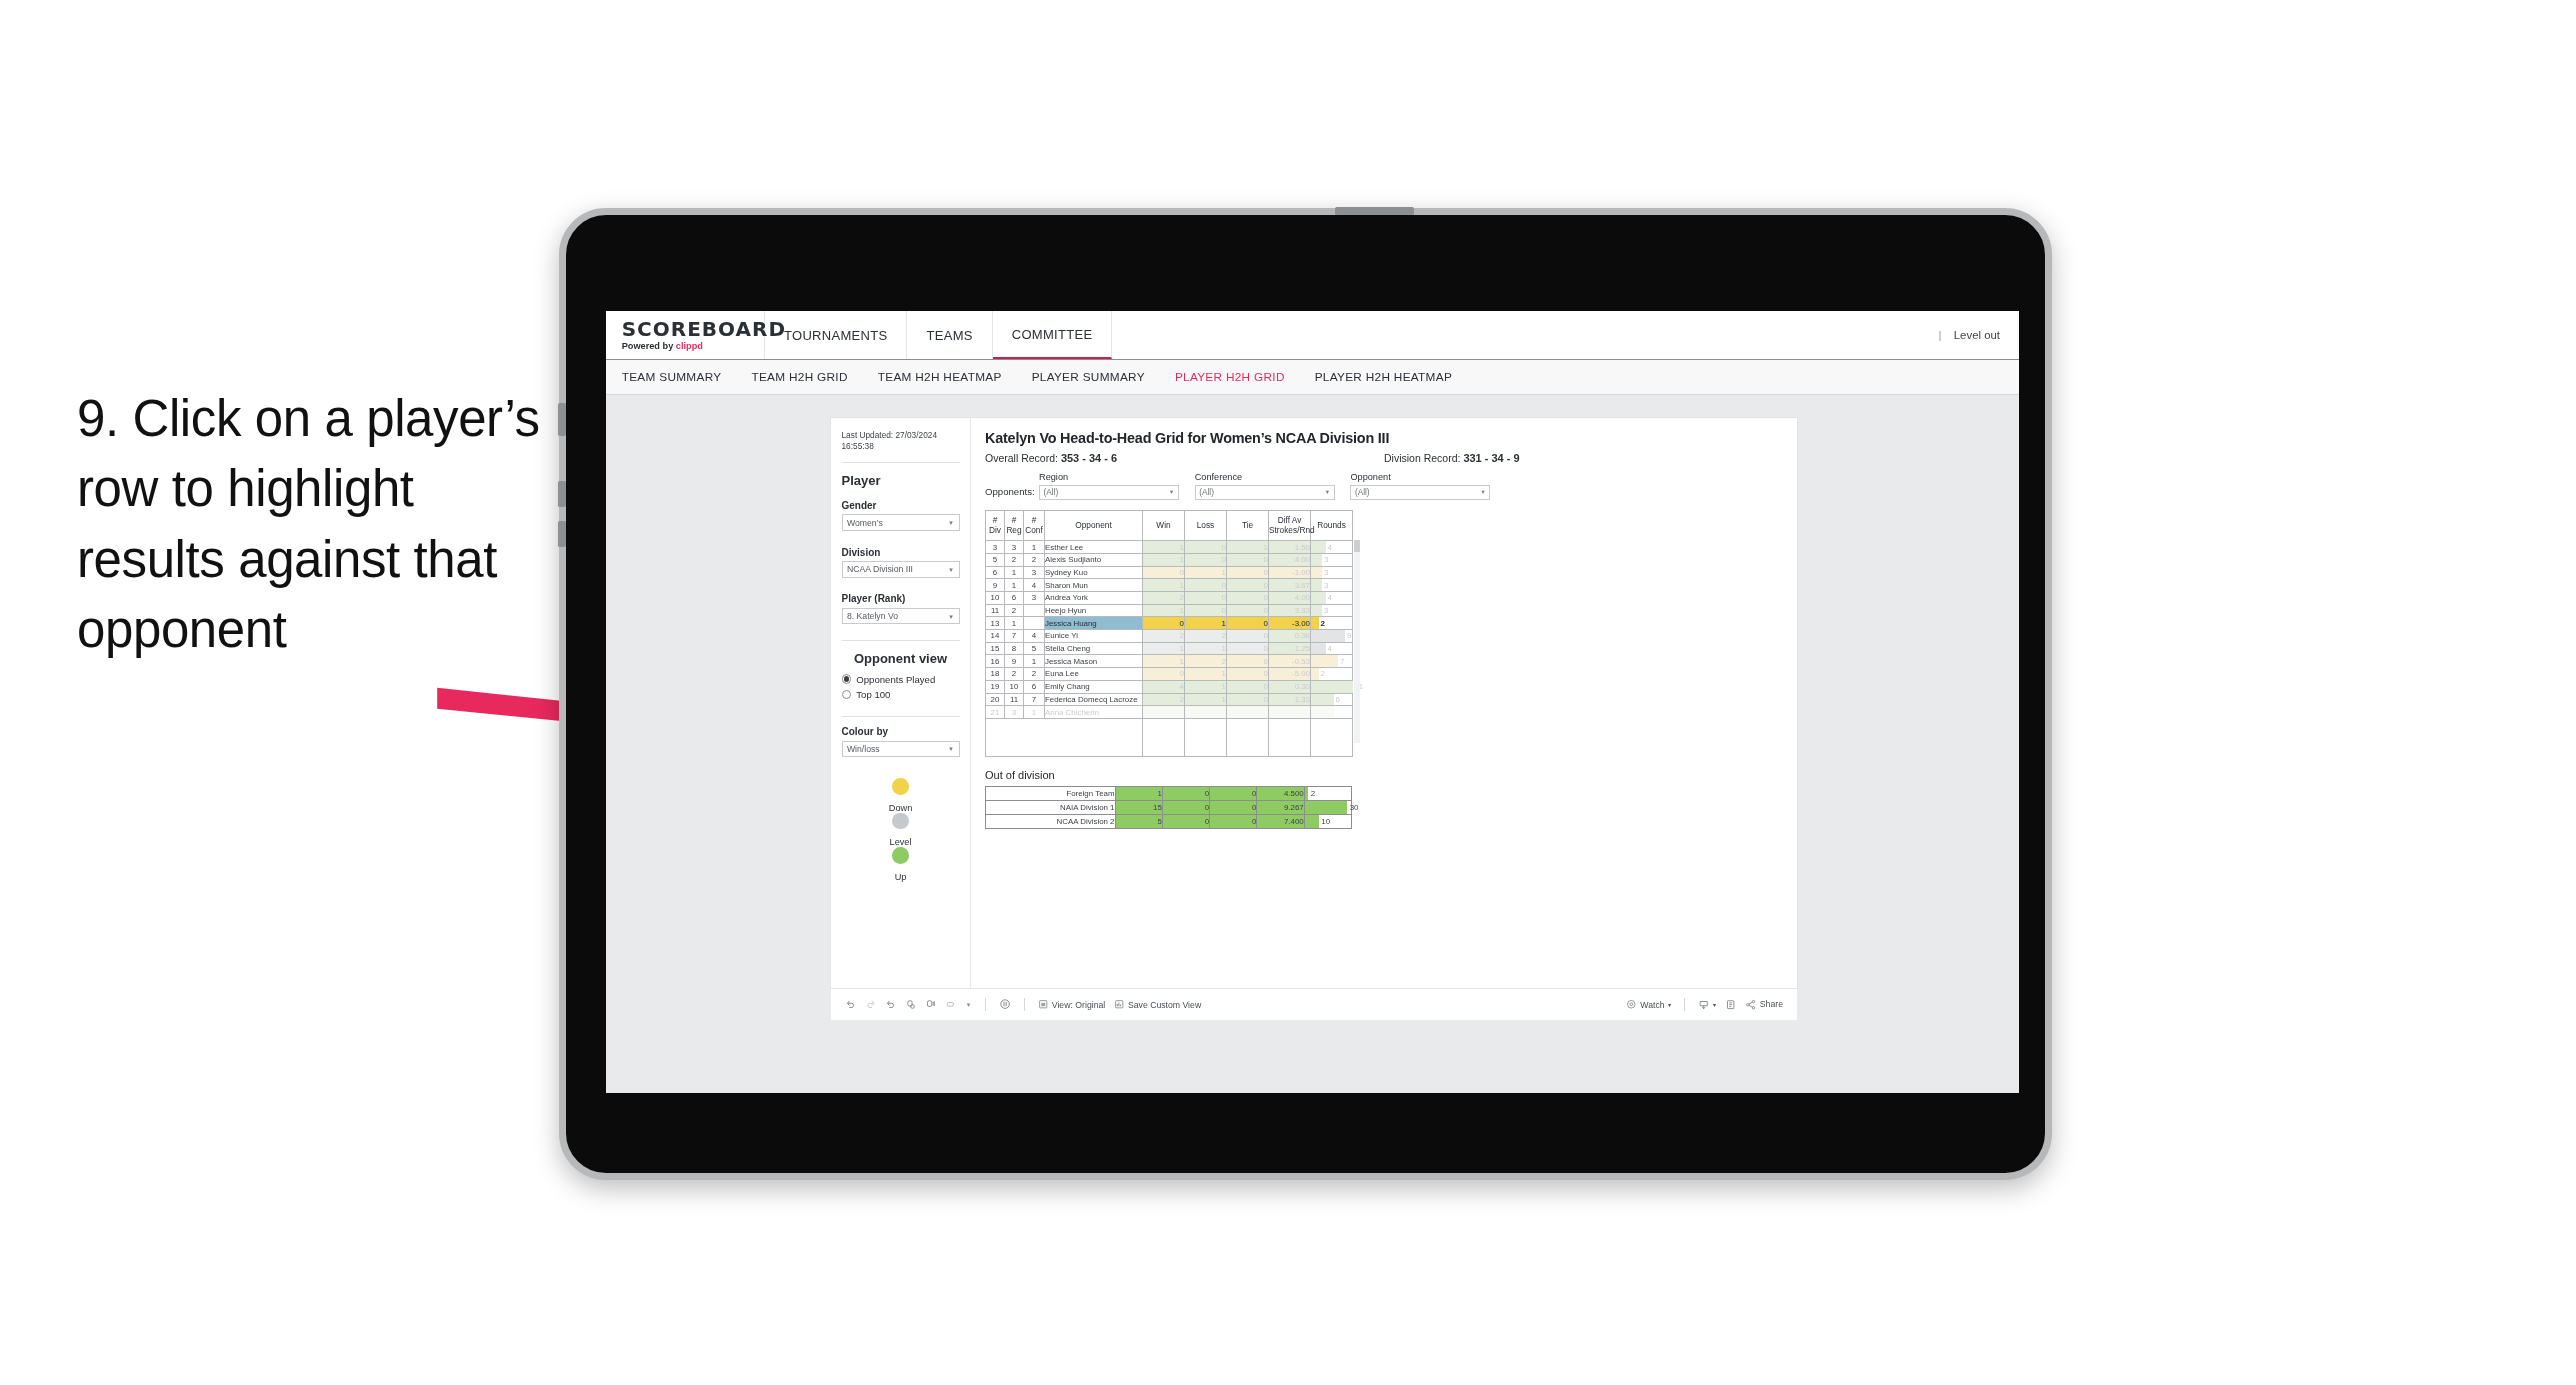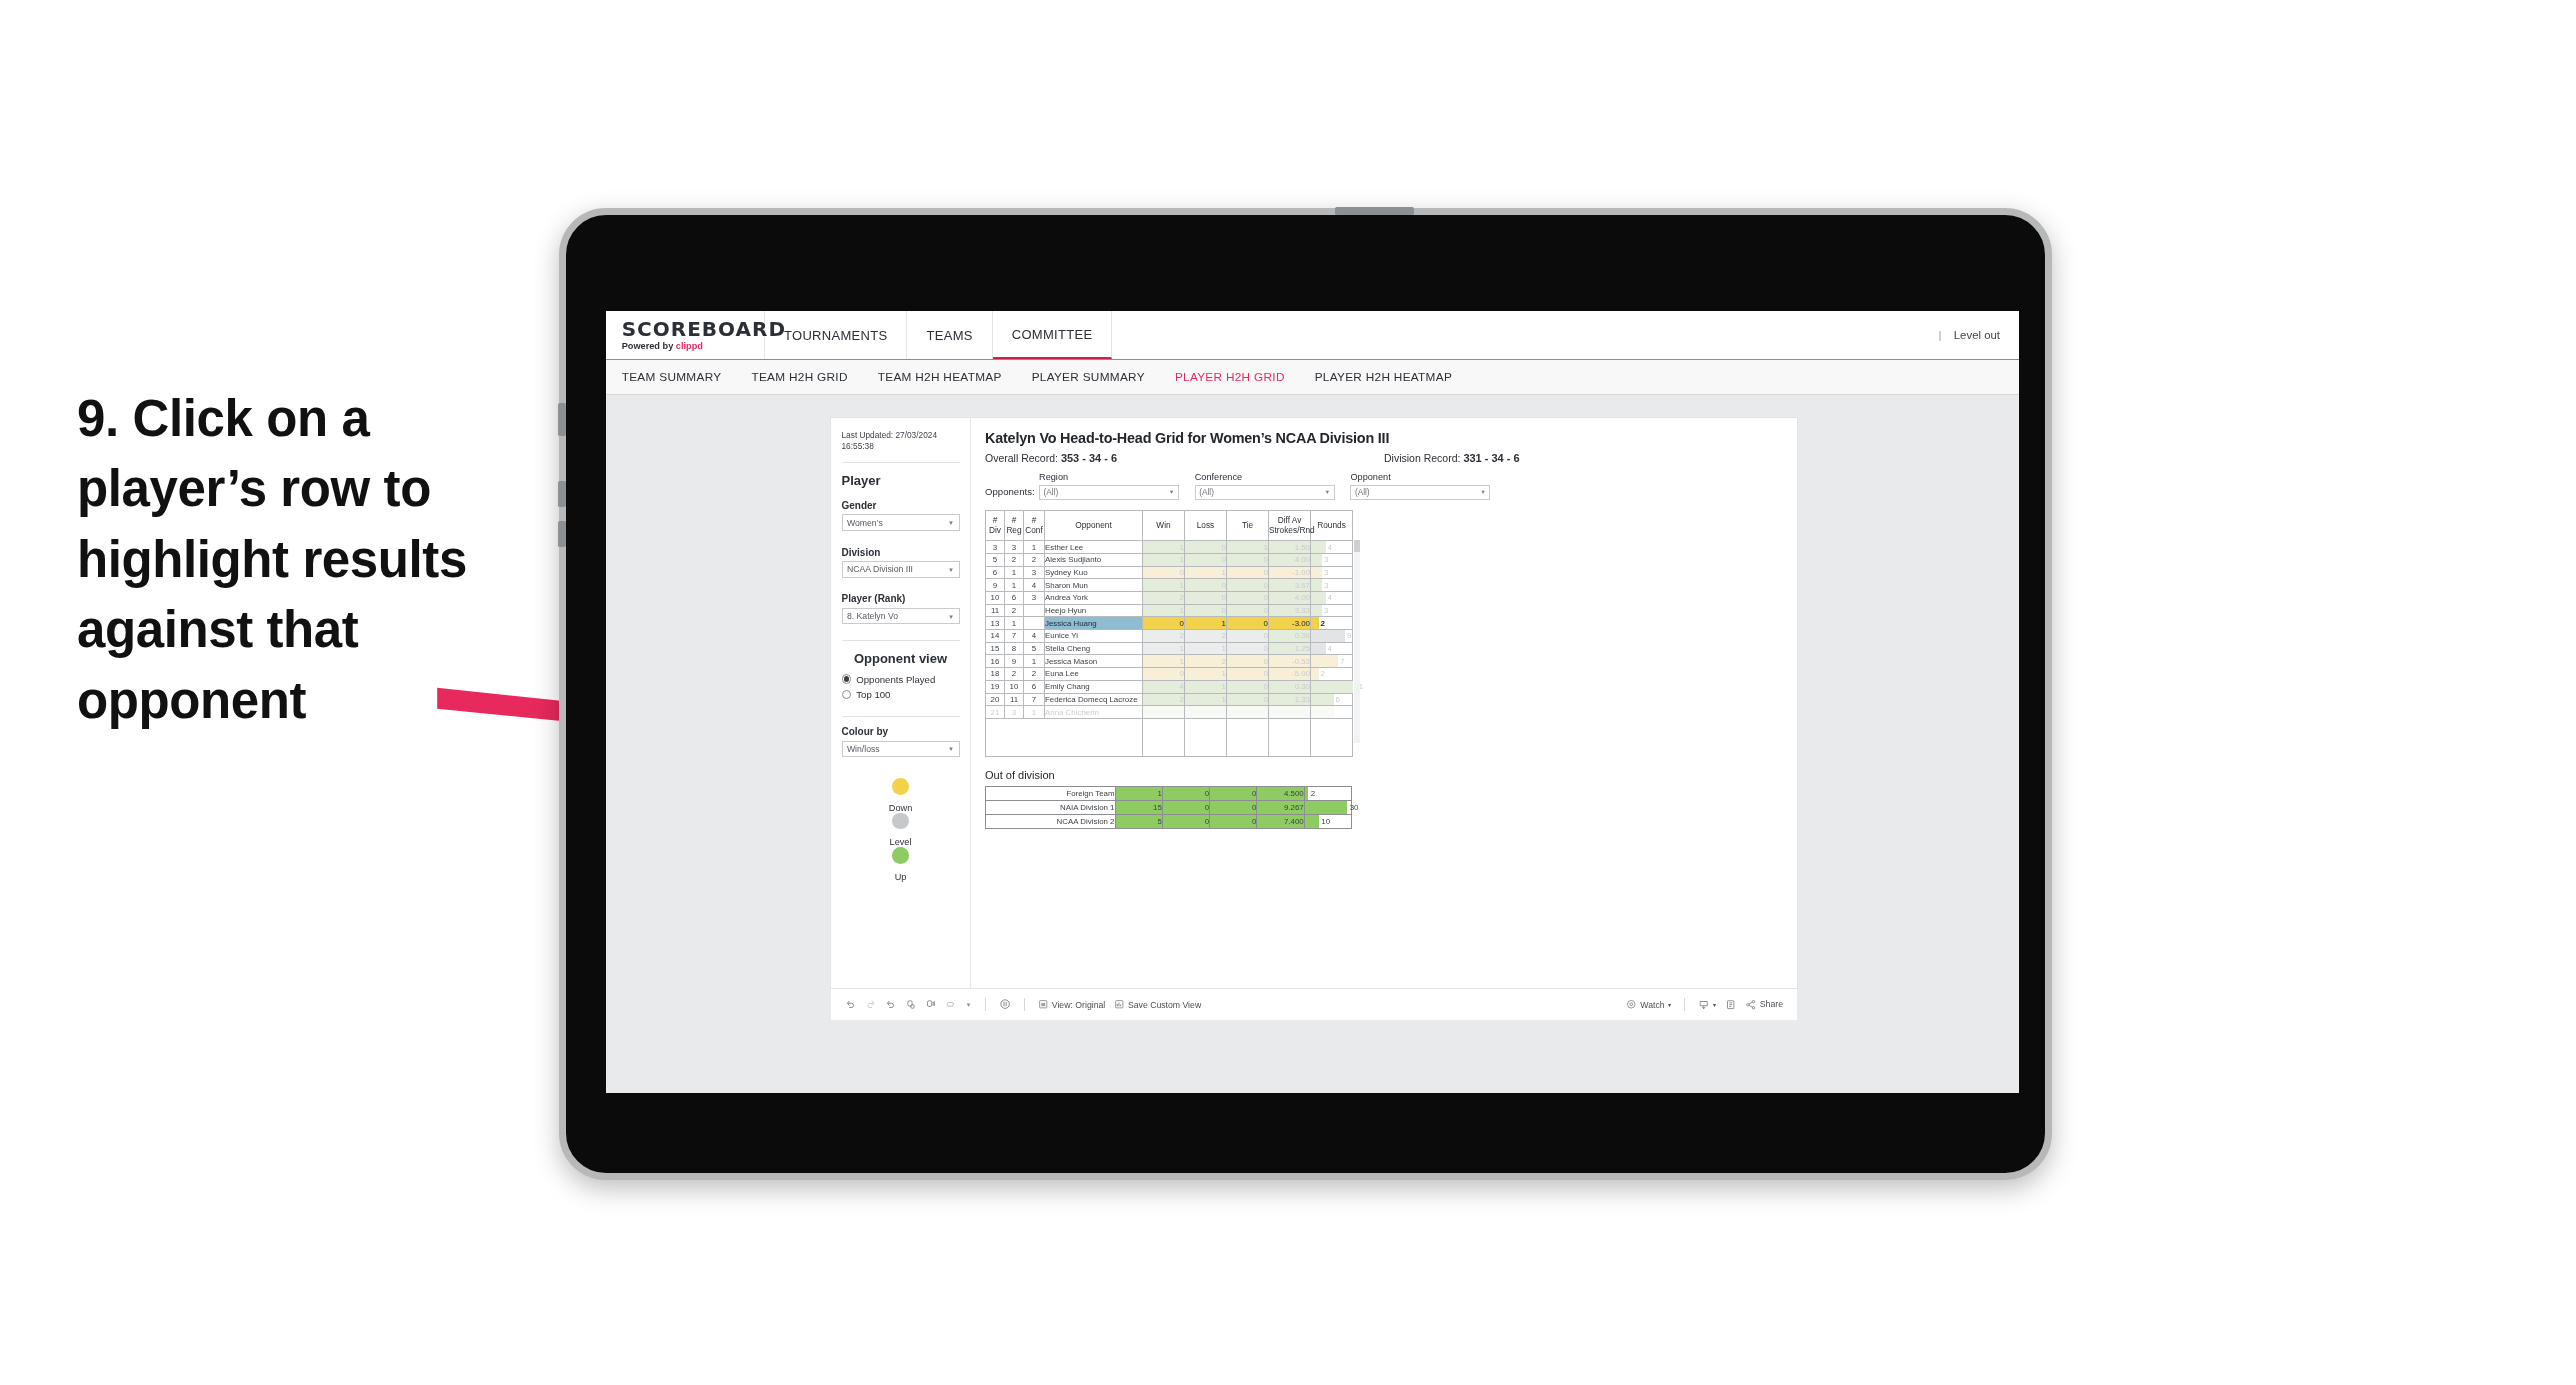--- a/index.html
+++ b/index.html
@@ -12,21 +12,21 @@
 
   
   #instruction {
     position: absolute;
     left: 77px; top: 384px;
     width: 489px;
     font-size: 51px;
     line-height: 1.38;
     color: #111111;
     font-family: "Liberation Sans", sans-serif;
-    font-weight: 700;
+    font-weight: 400;
     letter-spacing: -0.4px;
   }
 
   
   #arrow { position: absolute; left: 437px; top: 611px; width: 716px; height: 192px; pointer-events: none; }
 
   
   #device {
     position: absolute;
     left: 559px; top: 208px;
@@ -331,21 +331,21 @@
         <div id="viz">
           <h1>Katelyn Vo Head-to-Head Grid for Women’s NCAA Division III</h1>
 
           <div class="records">
             <div class="rec">
               <span>Overall Record:</span>
               <b>353 - 34 - 6</b>
             </div>
             <div class="rec">
               <span>Division Record:</span>
-              <b>331 -  34 - 6</b>
+              <b>331 -  34 - 9</b>
             </div>
           </div>
 
           <div class="opp-filter-row">
             <div class="opp-label">Opponents:</div>
             <div class="opp-field">
               <div class="ol">Region</div>
               <div class="osel">
                 <span>(All)</span>
                 <span class="caret">▼</span>

